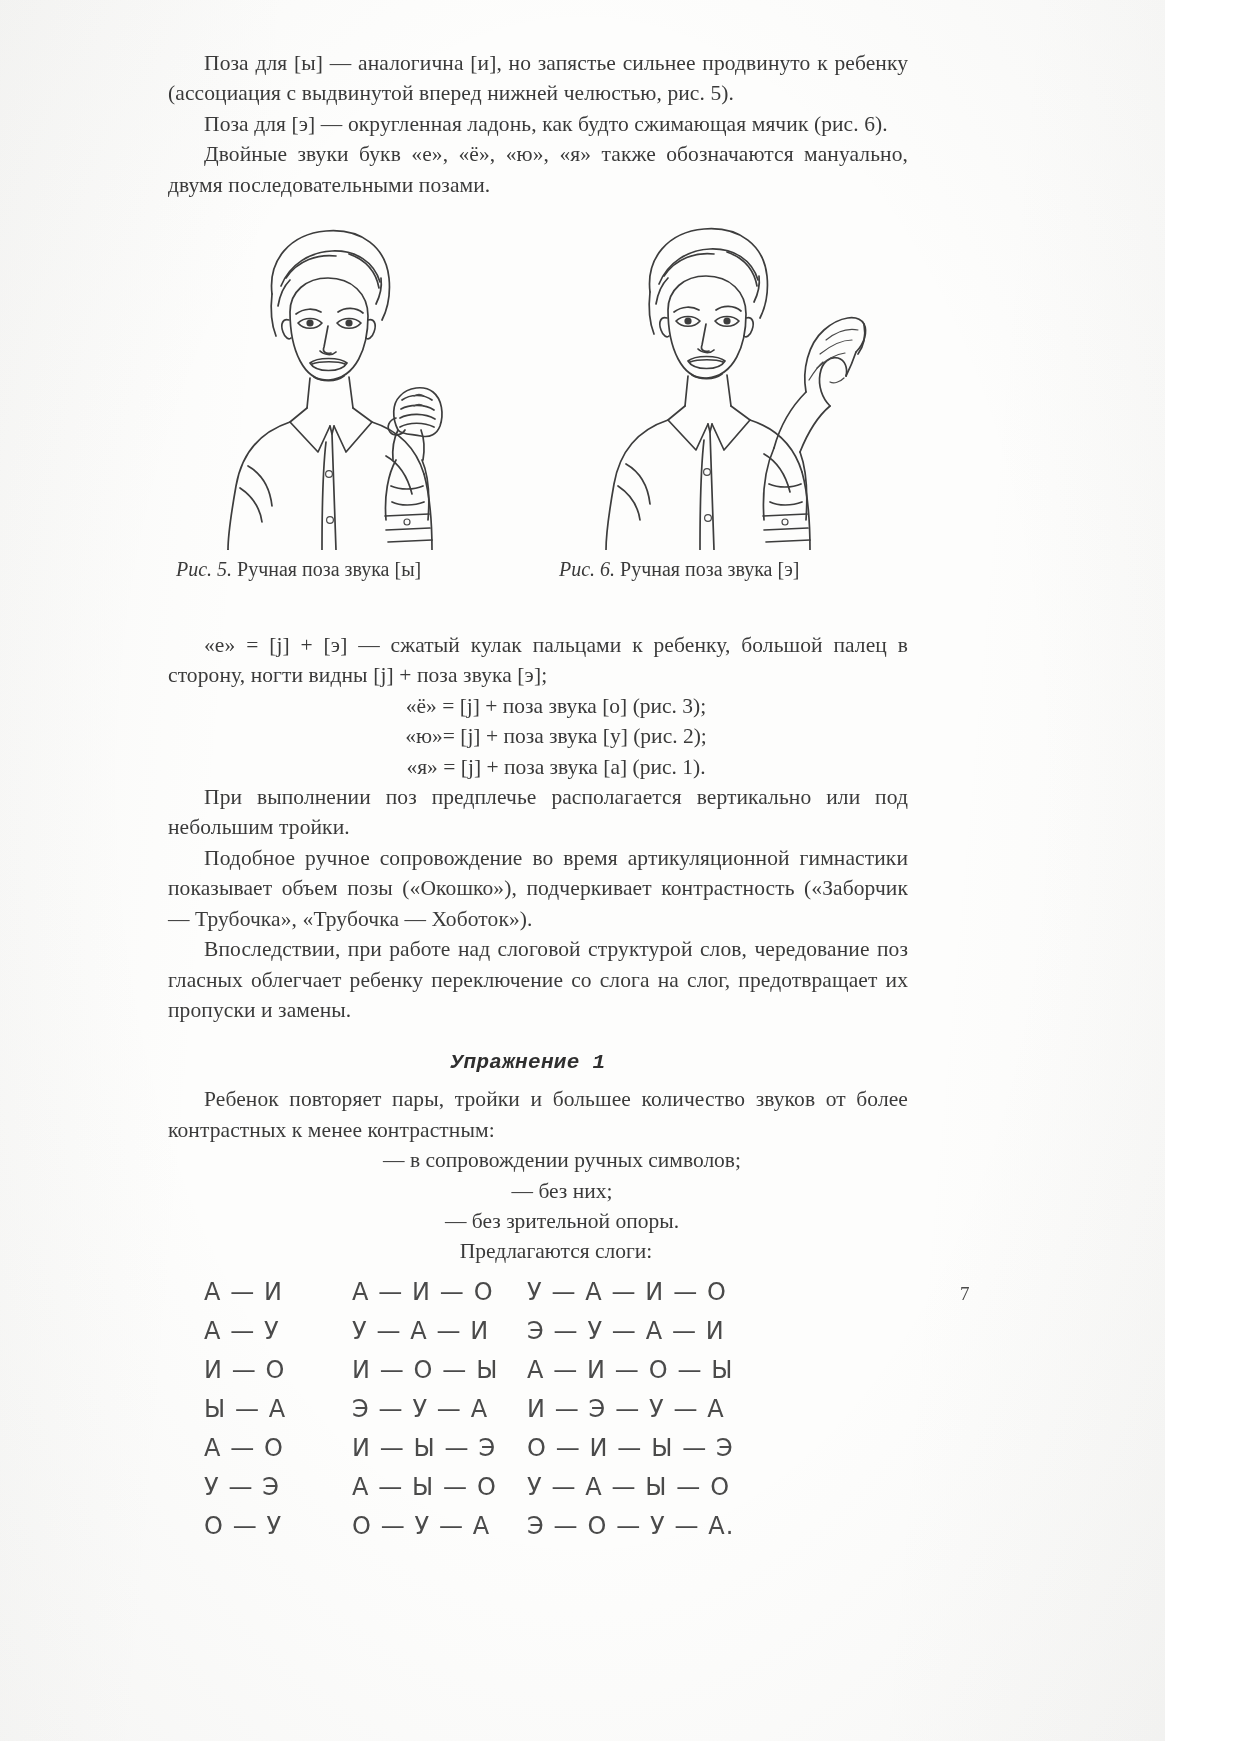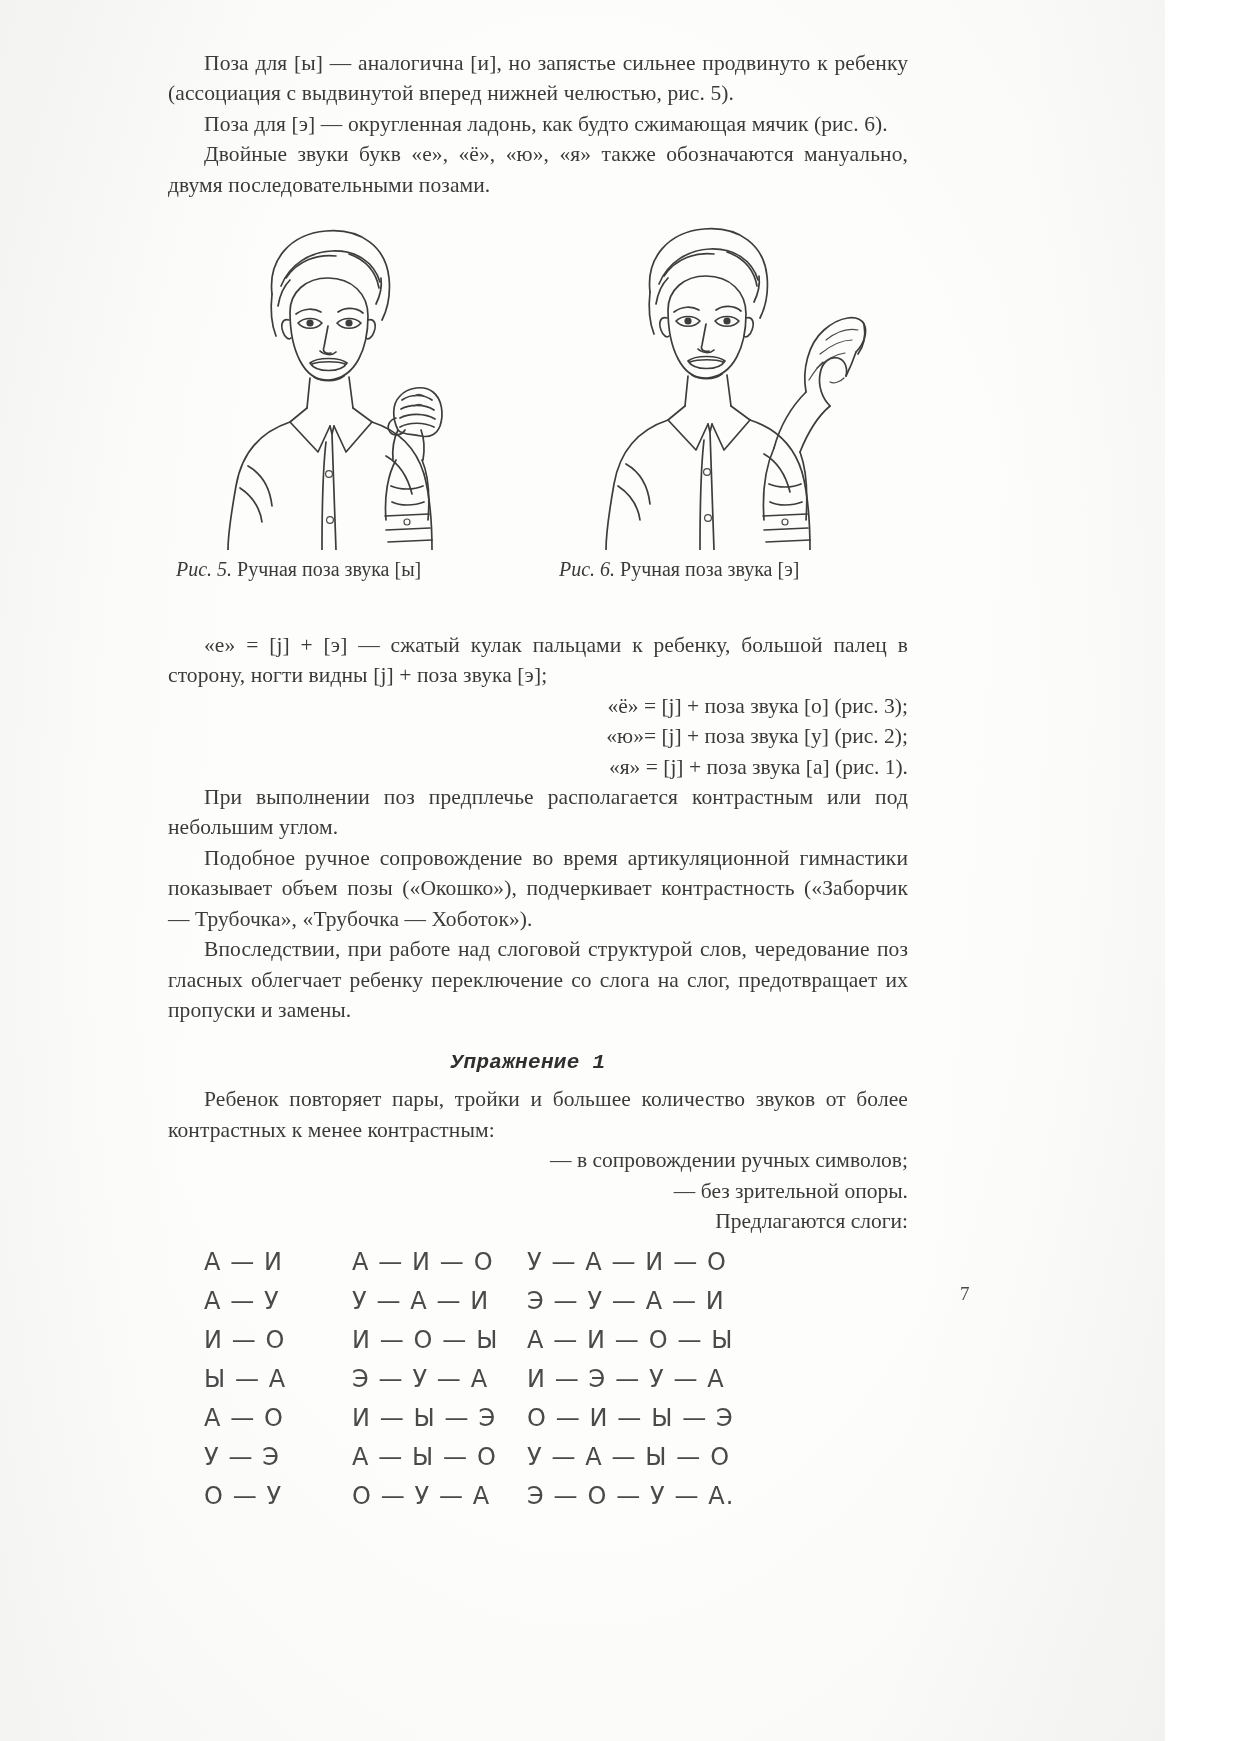--- a/index.html
+++ b/index.html
@@ -66,21 +66,21 @@
   }
   .caption .num{font-style:italic;}
   .cap-left{left:8px;}
   .cap-right{left:391px;}
 
   
   .line{
     font-size:21.5px;
     line-height:30.4px;
     color:#3a3a3a;
-    text-align:right;
+    text-align:center;
   }
   .line.indent{padding-left:36px;}
   .line.indent-dash{padding-left:48px;}
 
   
   .ex-heading{
     text-align:center;
     font-style:italic;
     font-weight:bold;
     font-size:21px;
@@ -329,29 +329,30 @@
       </div>
     </div>
 
     <div style="height:38px"></div>
 
     <p class="body">«е» = [j] + [э] — сжатый кулак пальцами к ребенку, большой палец в сторону, ногти видны [j] + поза звука [э];</p>
     <div class="line indent">«ё» = [j] + поза звука [о] (рис. 3);</div>
     <div class="line indent">«ю»= [j] + поза звука [у] (рис. 2);</div>
     <div class="line indent">«я» = [j] + поза звука [а] (рис. 1).</div>
 
-    <p class="body">При выполнении поз предплечье располагается контрастным или под небольшим углом.</p>
+    <p class="body">При выполнении поз предплечье располагается вертикально или под небольшим тройки.</p>
     <p class="body">Подобное ручное сопровождение во время артикуляционной гимнастики показывает объем позы («Окошко»), подчеркивает контрастность («Заборчик — Трубочка», «Трубочка — Хоботок»).</p>
     <p class="body">Впоследствии, при работе над слоговой структурой слов, чередование поз гласных облегчает ребенку переключение со слога на слог, предотвращает их пропуски и замены.</p>
 
     <div class="ex-heading">Упражнение 1</div>
 
     <p class="body">Ребенок повторяет пары, тройки и большее количество звуков от более контрастных к менее контрастным:</p>
 
     <div class="line indent-dash">— в сопровождении ручных символов;</div>
+    <div class="line indent-dash">— без них;</div>
     <div class="line indent-dash">— без зрительной опоры.</div>
 
     <div class="line indent">Предлагаются слоги:</div>
 
     <table class="syl-table">
       <tbody>
         <tr>
           <td class="c0">А — И</td>
           <td class="c1">А — И — О</td>
           <td class="c2">У — А — И — О</td>

